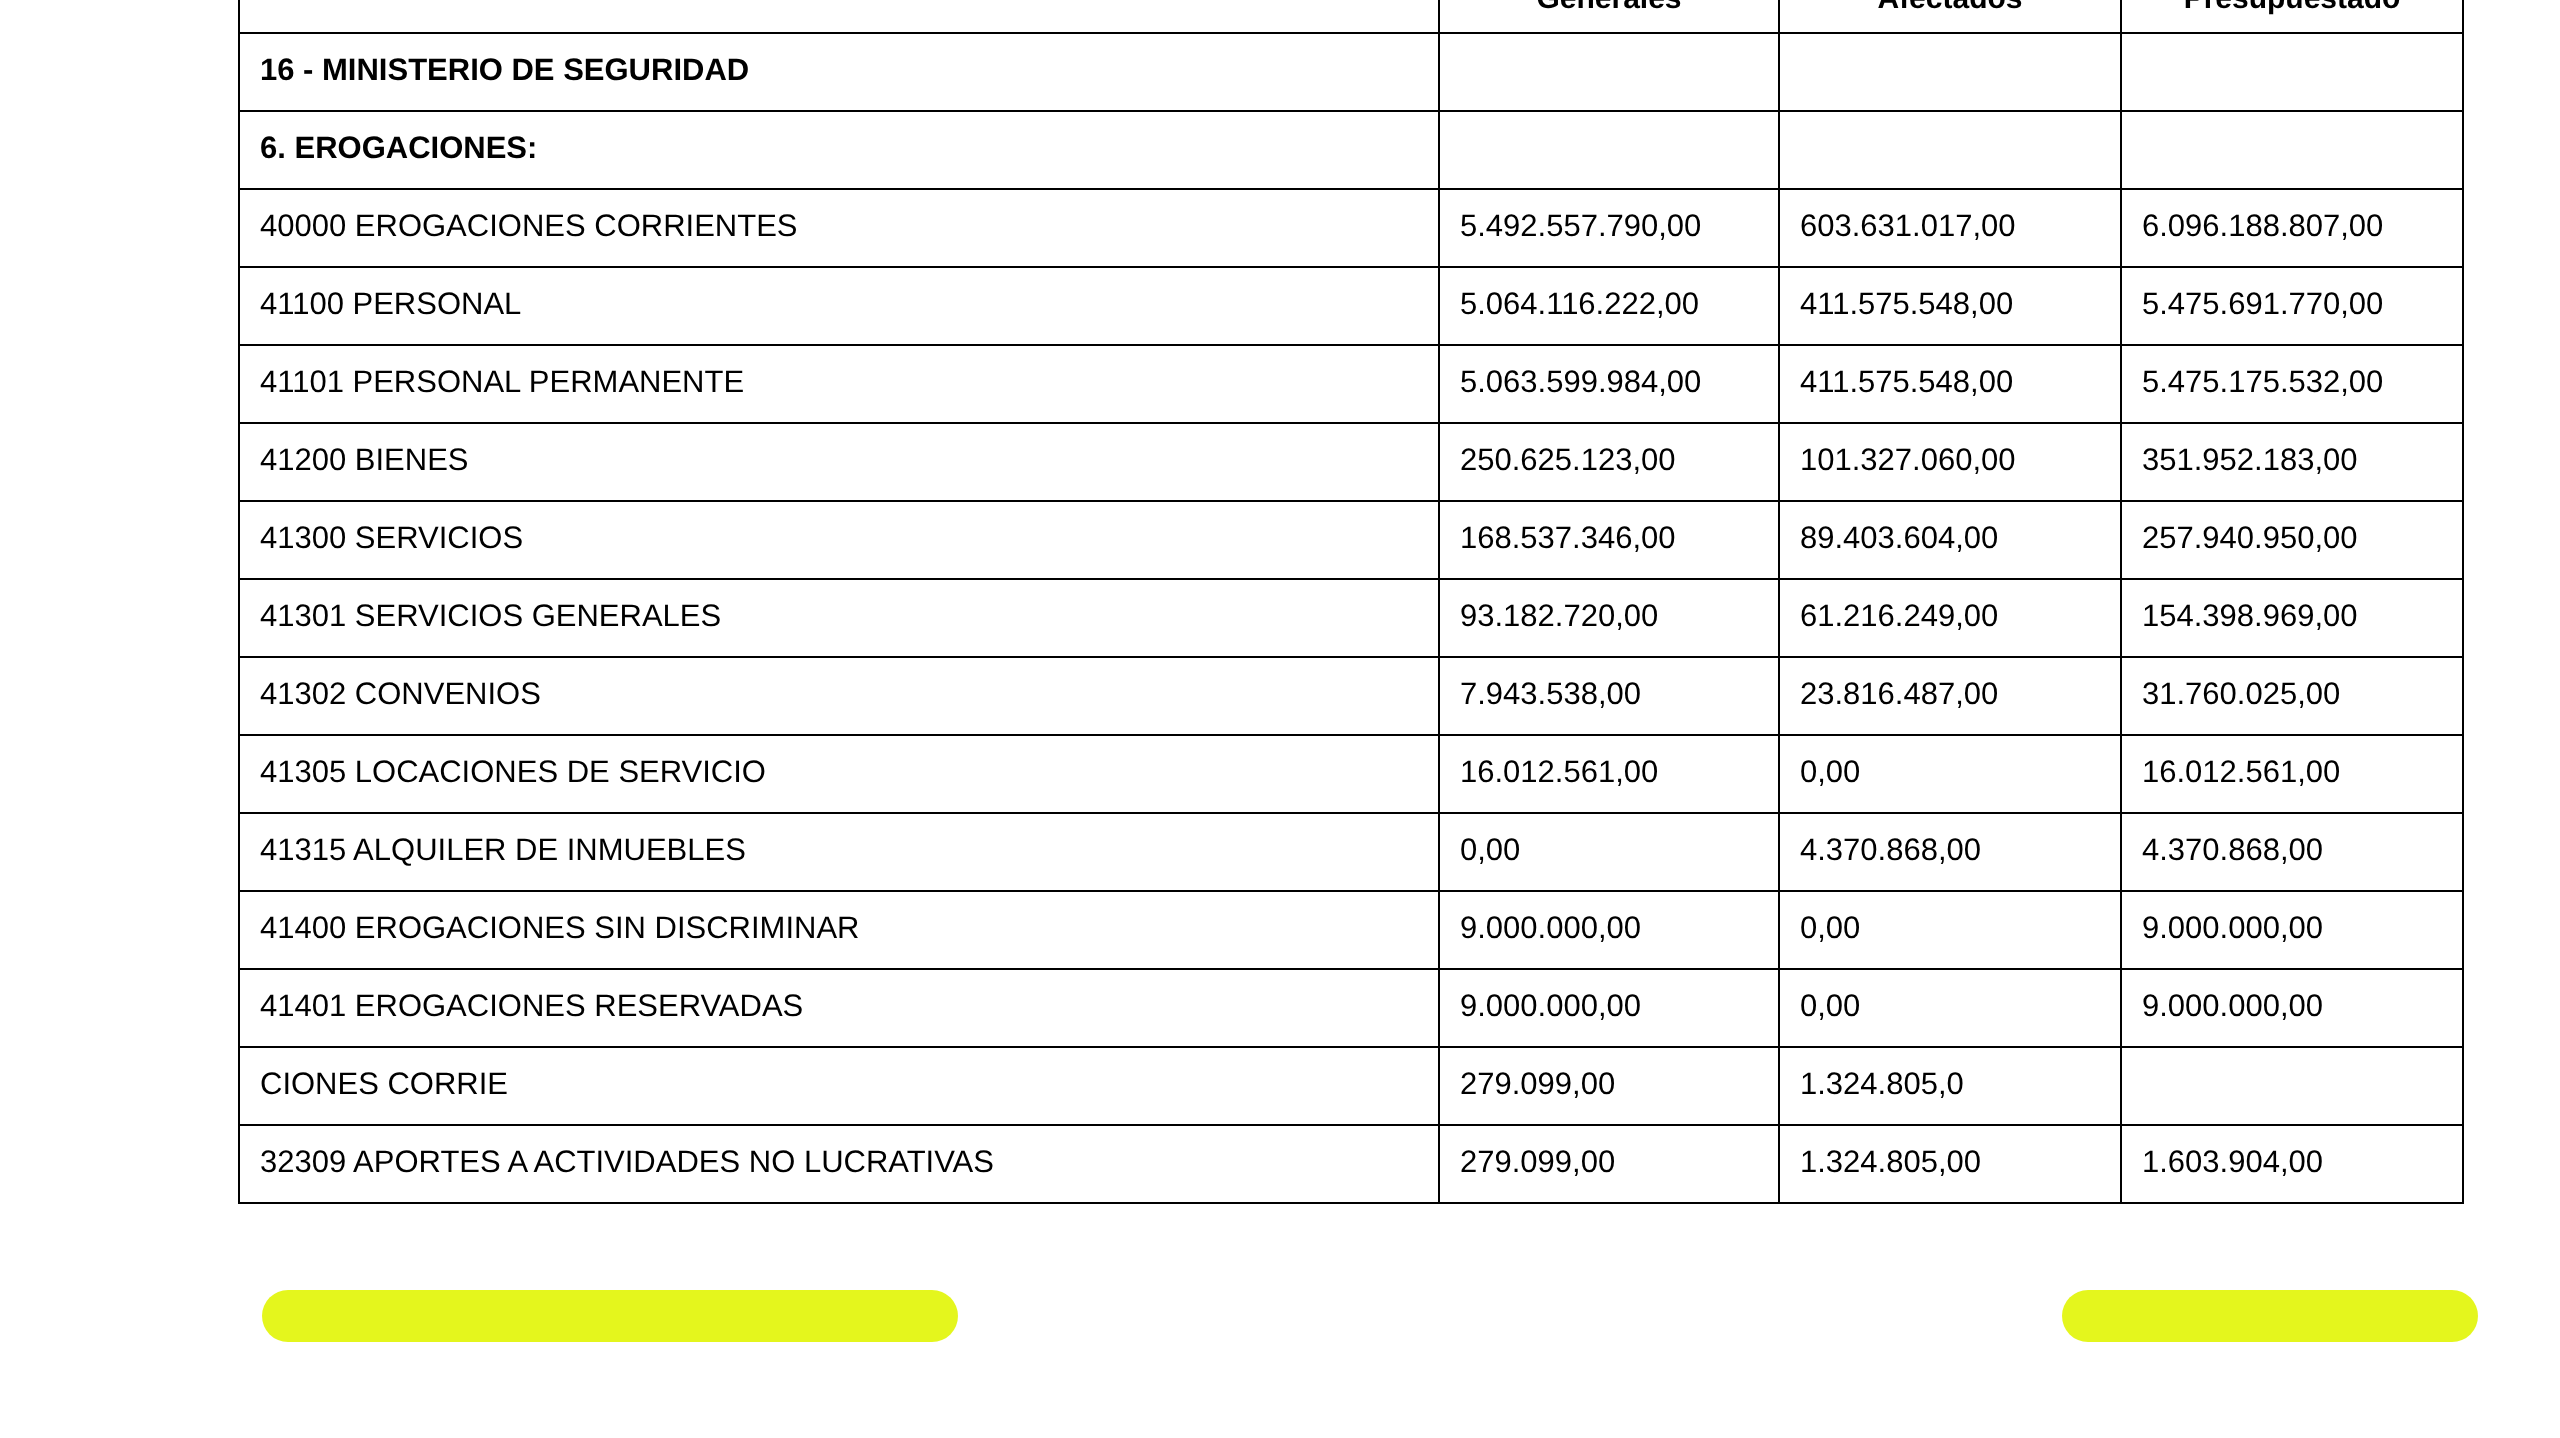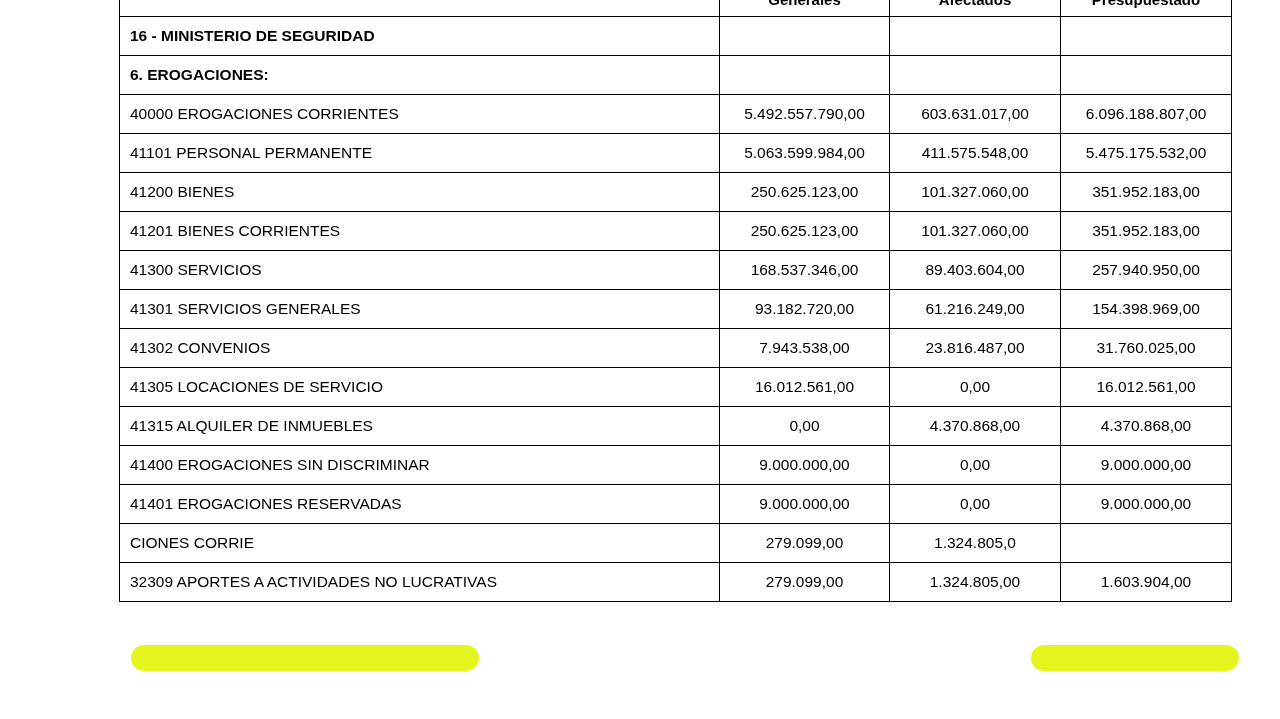--- a/index.html
+++ b/index.html
@@ -47,21 +47,21 @@
     text-align: center;
     font-weight: bold;
     font-size: 15px;
     height: 34px;
   }
   td.concept {
     text-align: left;
     white-space: nowrap;
   }
   td.num {
-    text-align: center;
+    text-align: left;
     white-space: nowrap;
   }
   .lvl0 { padding-left: 8px; font-weight: bold; }
   .lvl1 { padding-left: 8px; }
   .lvl2 { padding-left: 28px; }
   .lvl3 { padding-left: 48px; }
 
   
   .hl {
     position: absolute;
@@ -115,38 +115,38 @@
           <td class="num"></td>
           <td class="num"></td>
         </tr>
         <tr>
           <td class="concept lvl1">40000 EROGACIONES CORRIENTES</td>
           <td class="num">5.492.557.790,00</td>
           <td class="num">603.631.017,00</td>
           <td class="num">6.096.188.807,00</td>
         </tr>
         <tr>
+          <td class="concept lvl2">41100 PERSONAL</td>
+          <td class="num">5.064.116.222,00</td>
+          <td class="num">411.575.548,00</td>
+          <td class="num">5.475.691.770,00</td>
+        </tr>
+        <tr>
           <td class="concept lvl3">41101 PERSONAL PERMANENTE</td>
           <td class="num">5.063.599.984,00</td>
           <td class="num">411.575.548,00</td>
           <td class="num">5.475.175.532,00</td>
         </tr>
         <tr>
           <td class="concept lvl2">41200 BIENES</td>
           <td class="num">250.625.123,00</td>
           <td class="num">101.327.060,00</td>
           <td class="num">351.952.183,00</td>
         </tr>
         <tr>
-          <td class="concept lvl3">41201 BIENES CORRIENTES</td>
-          <td class="num">250.625.123,00</td>
-          <td class="num">101.327.060,00</td>
-          <td class="num">351.952.183,00</td>
-        </tr>
-        <tr>
           <td class="concept lvl2">41300 SERVICIOS</td>
           <td class="num">168.537.346,00</td>
           <td class="num">89.403.604,00</td>
           <td class="num">257.940.950,00</td>
         </tr>
         <tr>
           <td class="concept lvl3">41301 SERVICIOS GENERALES</td>
           <td class="num">93.182.720,00</td>
           <td class="num">61.216.249,00</td>
           <td class="num">154.398.969,00</td>

